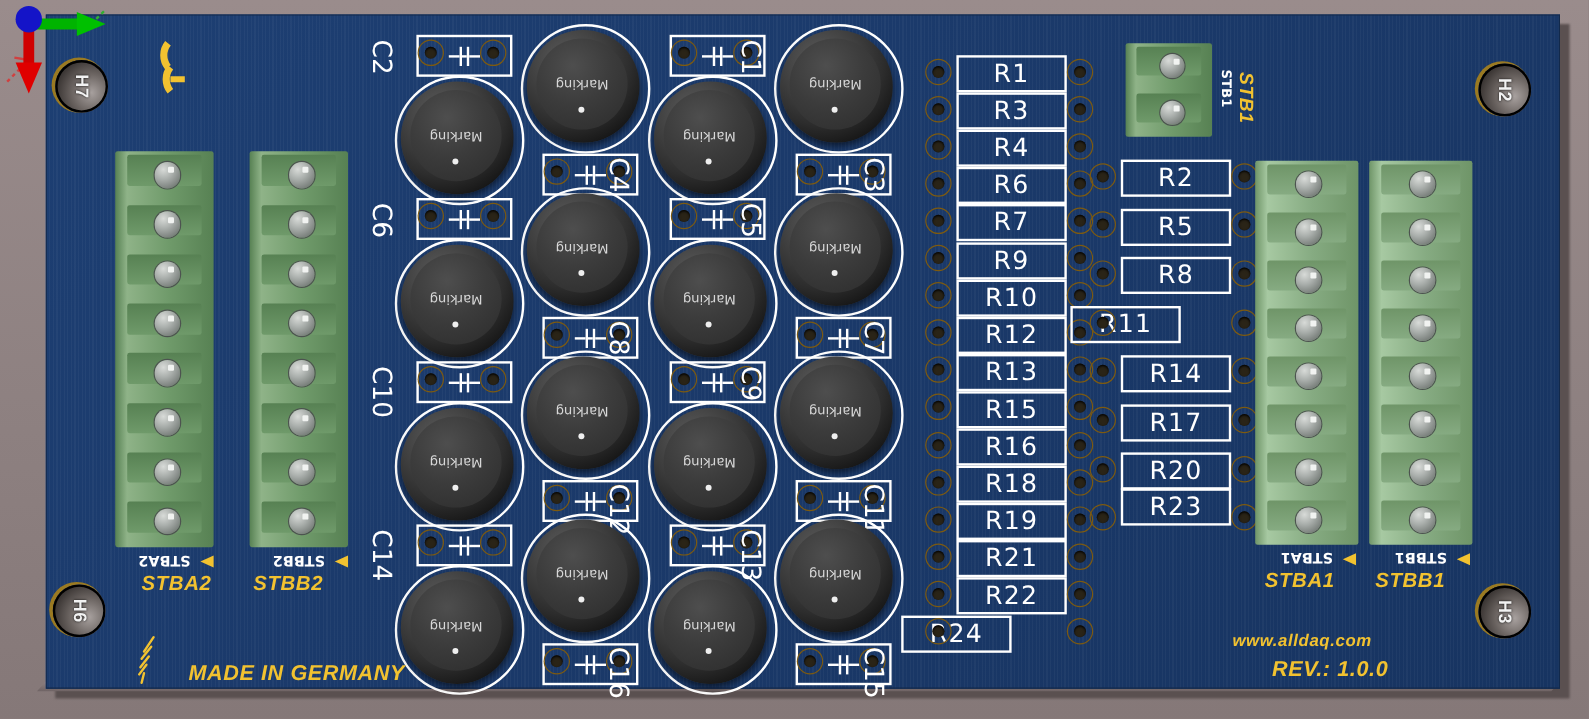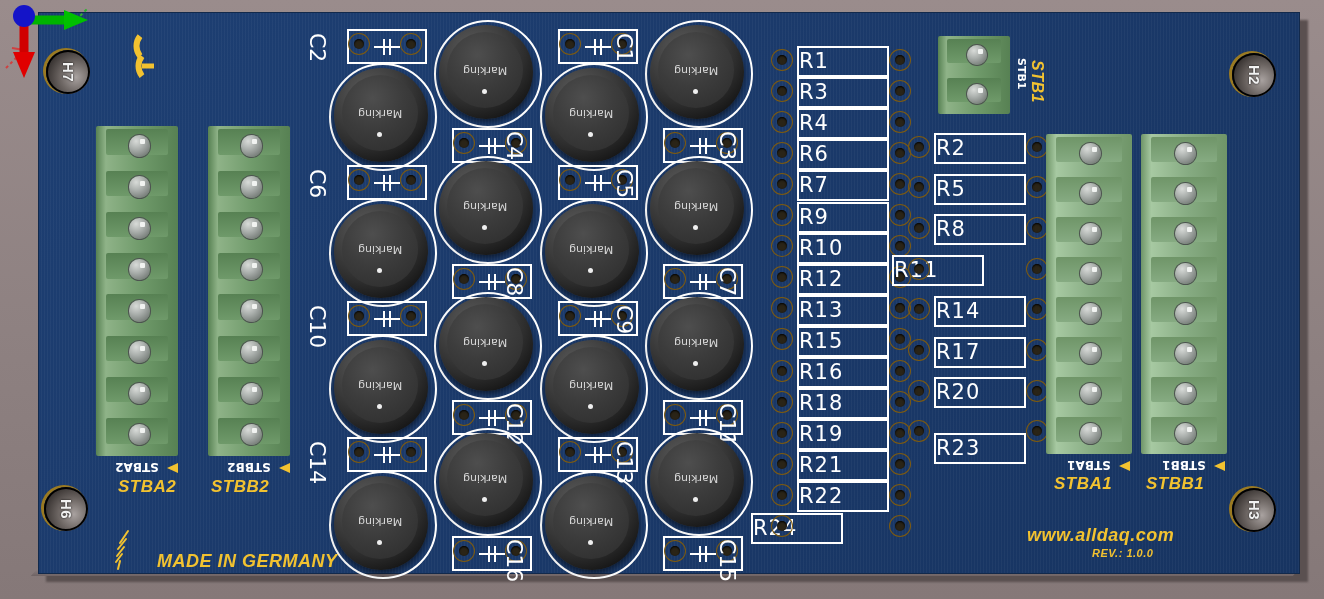--- a/index.html
+++ b/index.html
@@ -35,21 +35,21 @@
         transform:translate(-50%,-50%) rotate(90deg);white-space:nowrap;
         text-shadow:0 0 2px #000;}
 
   
   .silk{position:absolute;color:#ffffff;font-weight:bold;white-space:nowrap;}
   .gold{position:absolute;color:#f2c230;font-weight:bold;font-style:italic;
         white-space:nowrap;letter-spacing:.5px;}
 
   
   .res{position:absolute;border:2px solid #ffffff;background:transparent;
-       display:flex;align-items:center;justify-content:flex-start;}
+       display:flex;align-items:center;justify-content:center;}
   .res span{color:#ffffff;font-size:21px;font-weight:400;letter-spacing:1px;
        font-family:"DejaVu Sans",sans-serif;line-height:1;}
   .pad{position:absolute;width:20px;height:20px;border-radius:50%;
        background:radial-gradient(circle at 38% 32%,#ffe display 0%,#f0c23a 0%,#d9a420 55%,#b4821a 100%);
        box-shadow:0 0 0 1px #7d5a10;}
   .pad::after{content:"";position:absolute;left:5px;top:5px;width:10px;height:10px;
        border-radius:50%;background:#2a2417;box-shadow:inset 0 1px 2px #000;}
 
   
   .capbody{position:absolute;border-radius:50%;
@@ -526,21 +526,21 @@
       <div class="res" style="left: 934px; top: 336.5px; width: 88px; height: 27px;">
         <span>R17</span>
       </div>
       <div class="pad" style="left: 909px; top: 340px;"></div>
       <div class="pad" style="left: 1027px; top: 340px;"></div>
       <div class="res" style="left: 934px; top: 377.2px; width: 88px; height: 27px;">
         <span>R20</span>
       </div>
       <div class="pad" style="left: 909px; top: 380.7px;"></div>
       <div class="pad" style="left: 1027px; top: 380.7px;"></div>
-      <div class="res" style="left: 934px; top: 433px; width: 88px; height: 27px;">
+      <div class="res" style="left: 934px; top: 407px; width: 88px; height: 27px;">
         <span>R23</span>
       </div>
       <div class="pad" style="left: 909px; top: 421.4px;"></div>
       <div class="pad" style="left: 1027px; top: 421.4px;"></div>
     </div>
   <div id="connectors">
       <div class="tb" style="left: 96px; top: 126px; width: 82px; height: 330px;">
         <div class="shell" style="background: linear-gradient(90deg, rgb(87, 129, 83) 0%, rgb(143, 179, 136) 12%, rgb(111, 154, 106) 55%, rgb(87, 129, 83) 100%);"></div>
         <div class="abs" style="left: 9.84px; top: 3.3px; width: 62.32px; height: 25.575px; background: linear-gradient(rgb(87, 129, 83), rgb(111, 154, 106)); border-radius: 2px;"></div>
         <div class="scr" style="left: 32.8px; top: 9.075px; width: 21.45px; height: 21.45px;"></div>
@@ -636,21 +636,21 @@
       <div class="silk" style="left: 1028px; top: 58px; font-size: 11px; transform: rotate(90deg); transform-origin: left top; font-family: &quot;DejaVu Sans&quot;, sans-serif;">STB1</div>
     </div>
 
   <div class="gold" style="left:118px;top:477px;font-size:17px">STBA2</div>
   <div class="gold" style="left:211px;top:477px;font-size:17px">STBB2</div>
   <div class="gold" style="left:1054px;top:474px;font-size:17px">STBA1</div>
   <div class="gold" style="left:1146px;top:474px;font-size:17px">STBB1</div>
   <div class="gold" style="left:1046px;top:60px;font-size:16px;
        transform:rotate(90deg);transform-origin:left top">STB1</div>
 
-  <div class="gold" style="left:1027px;top:525px;font-size:18px">www.alldaq.com</div>
-  <div class="gold" style="left:1092px;top:547px;font-size:11px">REV.: 1.0.0</div>
+  <div class="gold" style="left:1027px;top:525px;font-size:14px">www.alldaq.com</div>
+  <div class="gold" style="left:1060px;top:547px;font-size:18px">REV.: 1.0.0</div>
   <div class="gold" style="left:157px;top:551px;font-size:18px">MADE IN GERMANY</div>
 
   <svg class="abs" style="left:110px;top:527px;width:26px;height:48px" viewBox="0 0 26 48">
     <path d="M18 4 L10 16 M16 12 L8 22 M14 20 L7 29 M12 27 L6 35 M10 34 L8 42" stroke="#f2c230" stroke-width="2" fill="none" stroke-linecap="round"></path>
   </svg>
 
 </div>
 
 </body></html>

